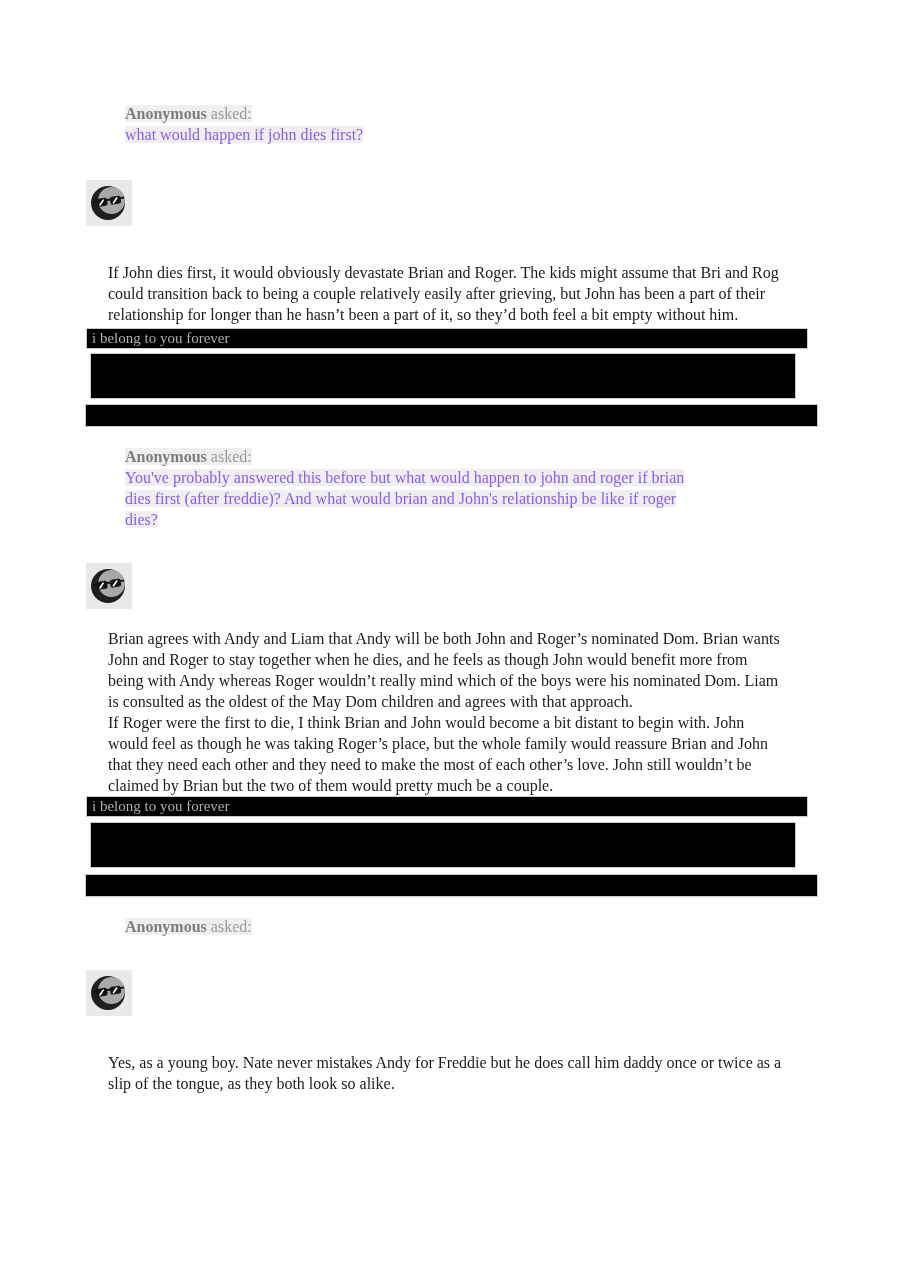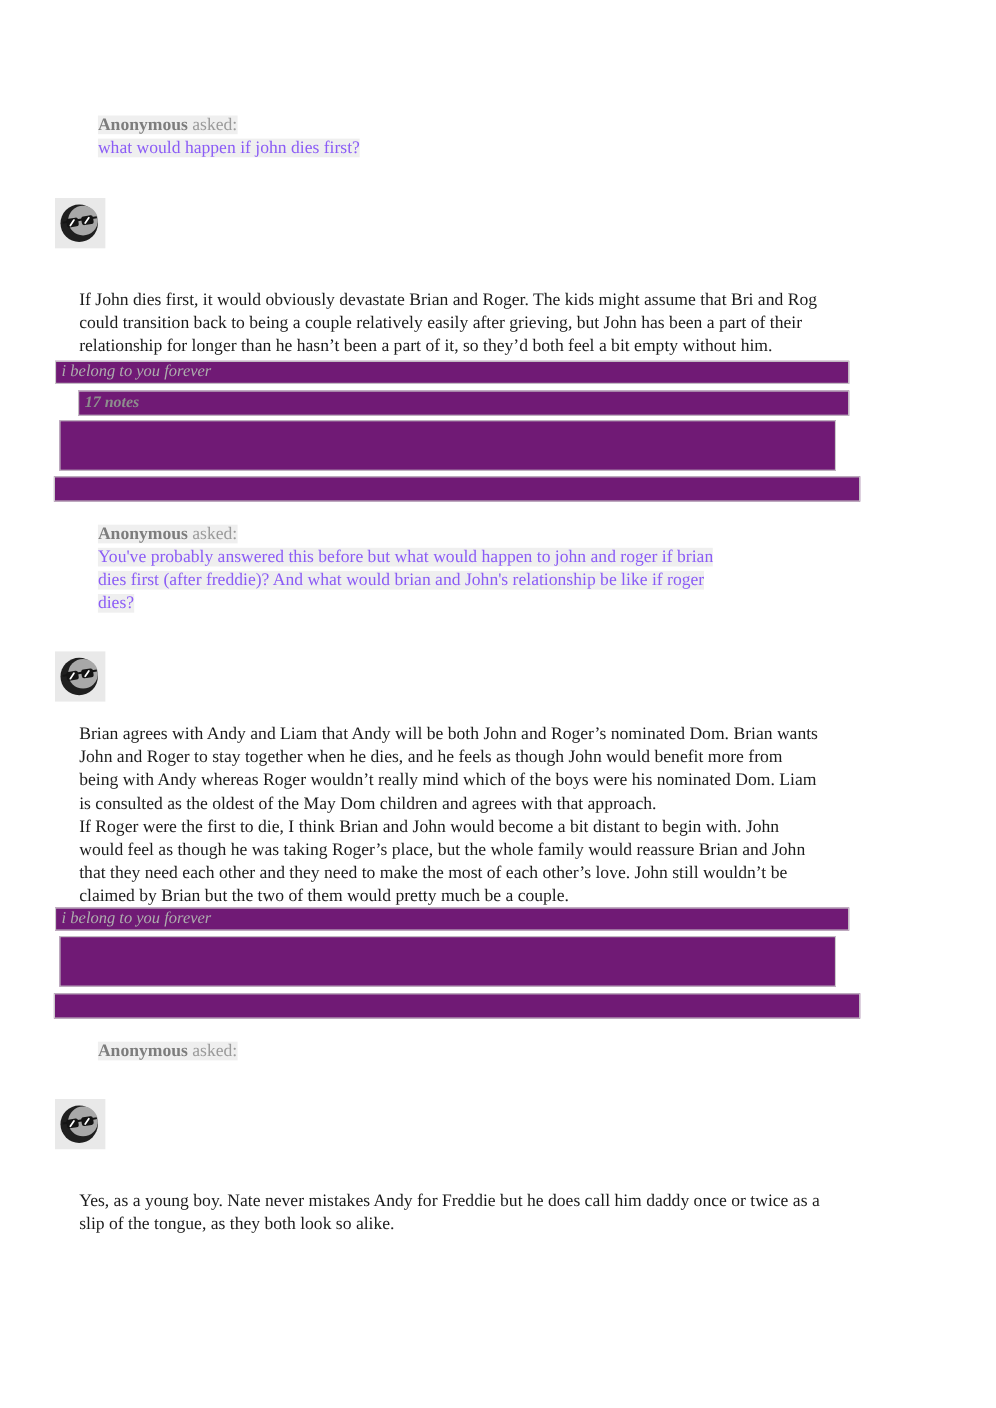--- a/index.html
+++ b/index.html
@@ -1,39 +1,39 @@
 <!DOCTYPE html>
 <html><head>
 <meta charset="utf-8">
 <style>
   html, body { margin:0; padding:0; }
   body {
     width:905px; height:1280px; background:#ffffff; overflow:hidden;
     font-family:"Liberation Serif", serif; color:#1c1c1c;
   }
-  .page { padding:103px 0 0 50px; }
+  .page { padding:103px 0 0 86px; }
 
   .post { }
   .post + .post { margin-top:19px; }
 
   .ask { margin-left:39px; width:585px; font-size:16px; line-height:21px; }
   .hl { background:#efefef; }
   .asker { color:#7d7d7d; font-weight:bold; }
   .asked-label { color:#9a9a9a; }
   .ask-question { color:#8b5cf6; }
 
   .avatar { width:46px; height:46px; margin-top:33px; cursor:pointer; }
   .avatar.first { margin-top:35px; }
   .avatar svg { display:block; }
 
   .answer { margin-left:22px; width:677px; font-size:16px; line-height:21px; margin-top:36px; }
   .answer.a1 { }
   .answer.a2 { margin-top:19px; }
 
-  .box { box-sizing:border-box; border:1px solid #cbcbcb; background:#701a75;font-style:italic; }
+  .box { box-sizing:border-box; border:1px solid #cbcbcb; background:#000000; }
   .caption-box {
     width:722px; height:21px; margin-top:3px; padding:0 5px;
     color:#adadad; font-size:15px; line-height:19px;
     white-space:nowrap; overflow:hidden;
   }
   .caption-box.c2 { margin-top:0; }
   .notes-box {
     width:701px; height:23px; margin-left:21px; margin-top:6px; padding:1px 5px;
     color:#8d8d8d; font-weight:bold; font-size:14.5px; line-height:19px;
     white-space:nowrap; overflow:hidden; cursor:pointer;
@@ -69,21 +69,20 @@
           <path d="M27.2 23.5 L31.2 19.2" stroke="#ffffff" stroke-width="1.6" stroke-linecap="round"></path>
         </g>
       </svg></span>
     </div>
 
     <div class="answer a1">
       <div>If John dies first, it would obviously devastate Brian and Roger. The kids might assume that Bri and Rog could transition back to being a couple relatively easily after grieving, but John has been a part of their relationship for longer than he hasn’t been a part of it, so they’d both feel a bit empty without him.</div>
     </div>
 
     <div class="box caption-box"><span>i belong to you forever</span></div>
-    <div class="box notes-box"><span>17 notes</span></div>
     <div class="box box-tall"></div>
     <div class="box box-wide"></div>
   </section>
 
   <section class="post">
     <div class="ask">
       <div><span class="hl"><b class="asker">Anonymous</b> <span class="asked-label">asked:</span></span></div>
       <div class="ask-question"><span class="hl">You've probably answered this before but what would happen to john and roger if brian dies first (after freddie)? And what would brian and John's relationship be like if roger dies?</span></div>
     </div>
 

